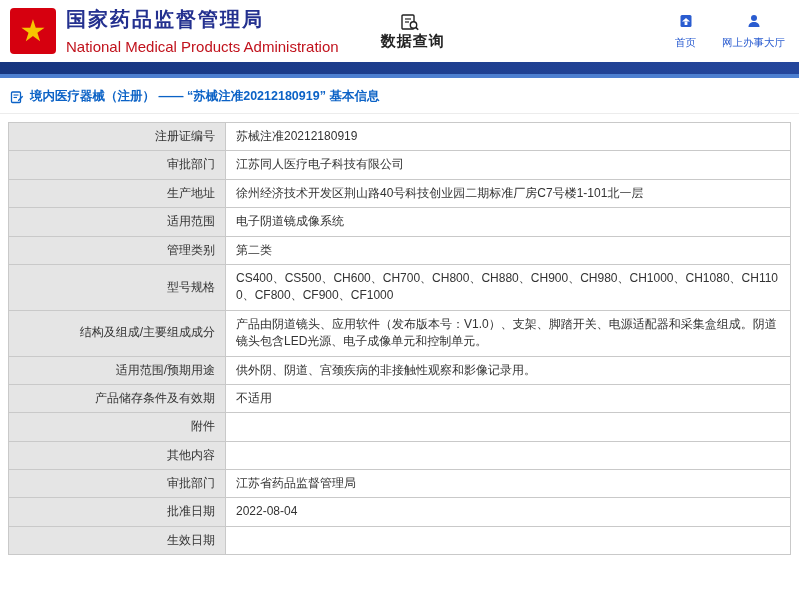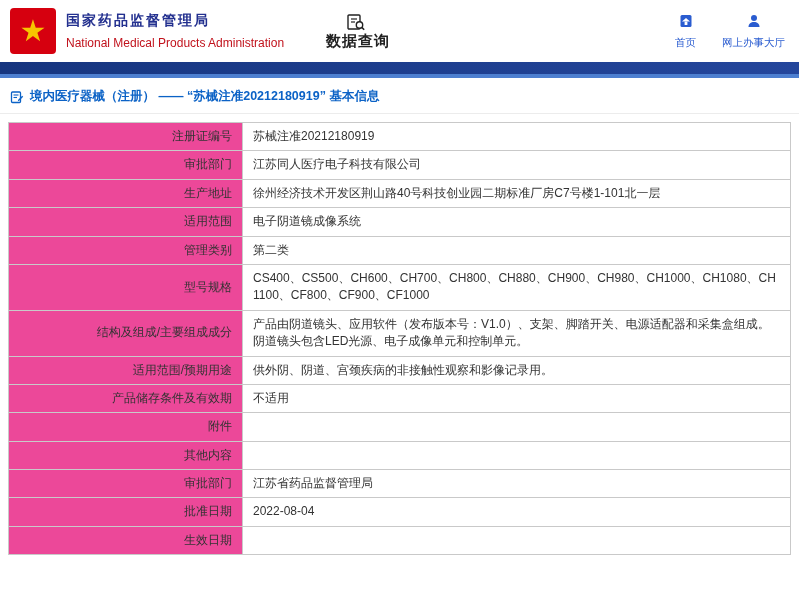--- a/index.html
+++ b/index.html
@@ -5,22 +5,22 @@
   * { margin:0; padding:0; box-sizing:border-box; }
   html,body { width:799px; height:595px; background:#ffffff; overflow:hidden;
               font-family:"Liberation Sans","DejaVu Sans",sans-serif; }
 
   
   .header { height:62px; display:flex; align-items:center; padding:0 14px 0 10px; background:#ffffff; }
   .emblem { width:46px; height:46px; background:#d6000f; border-radius:4px;
             display:flex; align-items:center; justify-content:center; flex:0 0 auto; }
   .emblem .star { color:#f7c500; font-size:30px; line-height:1; }
   .brand { margin-left:10px; }
-  .brand-cn { font-size:14px; font-weight:bold; color:#23308f; letter-spacing:2px; line-height:1.25; }
-  .brand-en { font-size:12px; color:#c1121c; margin-top:6px; }
+  .brand-cn { font-size:20px; font-weight:bold; color:#23308f; letter-spacing:2px; line-height:1.25; }
+  .brand-en { font-size:15px; color:#c1121c; margin-top:6px; }
   .section { display:flex; align-items:center; margin-left:42px;flex-direction:column; }
   .section .sec-icon { margin-right:5px; display:inline-flex; }
   .section .sec-label { font-size:15px; font-weight:bold; color:#222222; letter-spacing:1px; }
   .top-nav { margin-left:auto; display:flex; gap:26px; }
   .nav-item { display:flex; flex-direction:column; align-items:center; cursor:pointer; }
   .nav-item .nav-label { font-size:10.5px; color:#2a5cd0; margin-top:3px; white-space:nowrap; }
 
   
   .bar-dark  { height:12px; background:linear-gradient(90deg,#16357f,#24469c); }
   .bar-light { height:4px;  background:#4d7fd0; }
@@ -29,21 +29,21 @@
   .breadcrumb { display:flex; align-items:center; padding:10px 10px 8px 10px;
                 border-bottom:1px solid #ececec; }
   .breadcrumb .bc-icon { margin-right:6px; display:inline-flex; }
   .breadcrumb .bc-text { font-size:12.5px; font-weight:bold; color:#0b62c6;text-align:right; }
 
   
   .table-wrap { padding:8px; }
   table.info { width:100%; border-collapse:collapse; table-layout:fixed; }
   table.info td { border:1px solid #c9c9c9; font-size:12px; color:#333333;
                   padding:5px 10px; line-height:1.45; word-break:break-all; vertical-align:middle; }
-  td.label-cell { width:234px; background:#ec4899; text-align:right; color:#444444; }
+  td.label-cell { width:217px; background:#e5e5e5; text-align:right; color:#444444; }
   td.value-cell:empty::after { content:"\00a0"; }
 </style>
 </head>
 <body>
 
 <div class="header">
   <div class="emblem">
     <span class="star">★</span>
   </div>
   <div class="brand">

